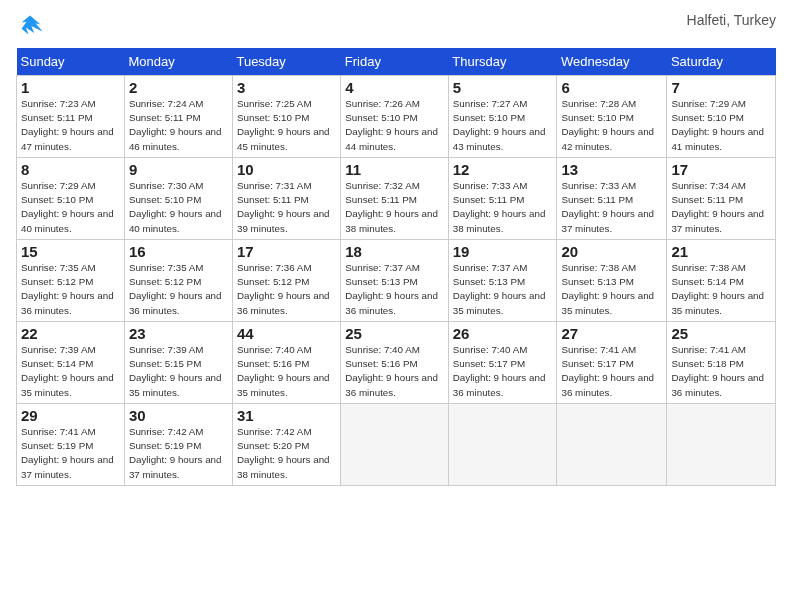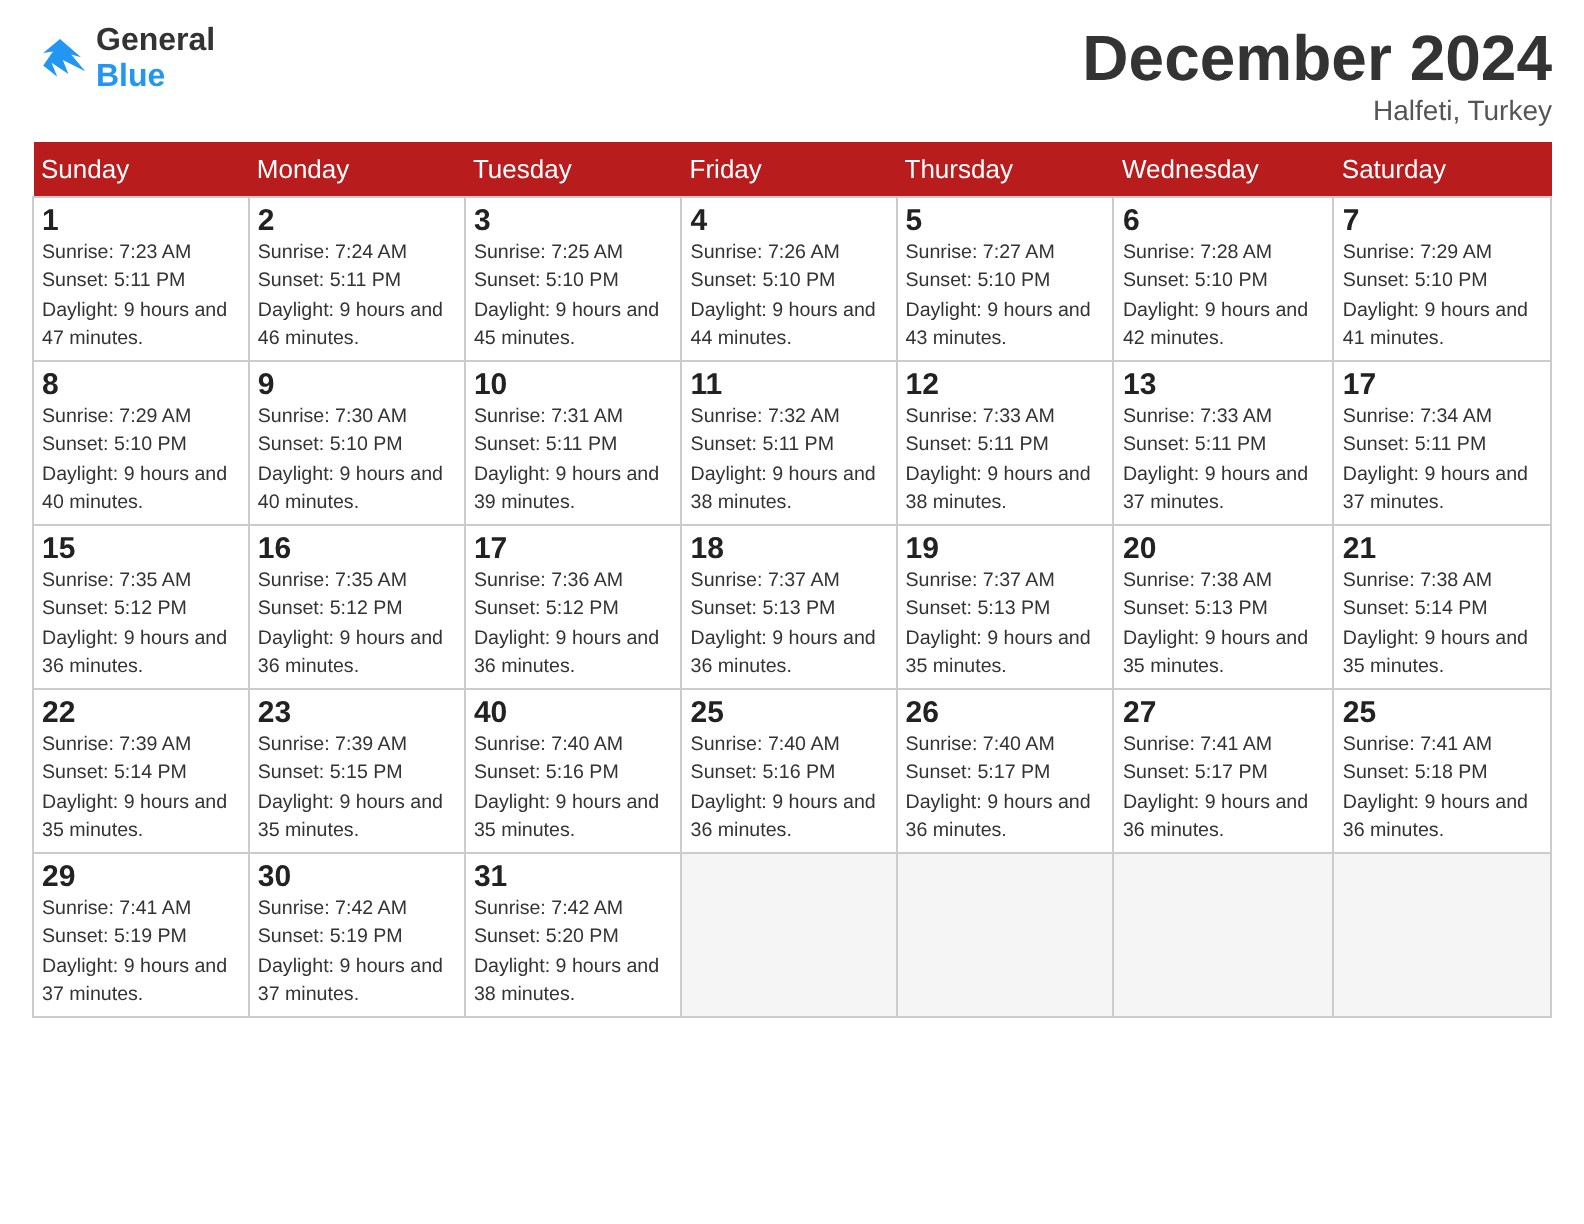--- a/index.html
+++ b/index.html
@@ -41,21 +41,21 @@
     .location {
       font-size: 14px;
       color: #555;
     }
     table {
       width: 100%;
       border-collapse: collapse;
       font-size: 10.5px;
     }
     th {
-      background-color: #b91c1c;
+      background-color: #1d4ed8;
       color: #fff;
       padding: 6px 4px;
       text-align: left;
       font-size: 13px;
       font-weight: normal;
     }
     td {
       border: 1px solid #ccc;
       vertical-align: top;
       padding: 3px 4px;
@@ -85,27 +85,22 @@
   </style>
 </head>
 <body>
 
 <div class="container">
   <div class="header">
     <div class="logo">
       <svg class="logo-bird" viewBox="0 0 40 40">
         <polygon points="20,5 35,18 28,16 38,28 22,20 26,30 14,22 18,32 8,24 15,14 8,15" fill="#2196F3"></polygon>
       </svg>
-      <div>
-        <div style="font-size:16px;font-weight:bold;color:#333;line-height:1.1">General</div>
-        <div style="font-size:16px;font-weight:bold;color:#2196F3;line-height:1.1">Blue</div>
-      </div>
     </div>
     <div class="title-area">
-      <div class="month-title">December 2024</div>
       <div class="location">Halfeti, Turkey</div>
     </div>
   </div>
 
   <table>
     <thead>
       <tr>
       <th>Sunday</th>
           <th>Monday</th>
           <th>Tuesday</th>
@@ -209,21 +204,21 @@
         <tr>
           <td>
         <span class="day-num">22</span>
         <span class="day-info">Sunrise: 7:39 AM<br>Sunset: 5:14 PM<br>Daylight: 9 hours and 35 minutes.</span>
       </td>
           <td>
         <span class="day-num">23</span>
         <span class="day-info">Sunrise: 7:39 AM<br>Sunset: 5:15 PM<br>Daylight: 9 hours and 35 minutes.</span>
       </td>
           <td>
-        <span class="day-num">40</span>
+        <span class="day-num">44</span>
         <span class="day-info">Sunrise: 7:40 AM<br>Sunset: 5:16 PM<br>Daylight: 9 hours and 35 minutes.</span>
       </td>
           <td>
         <span class="day-num">25</span>
         <span class="day-info">Sunrise: 7:40 AM<br>Sunset: 5:16 PM<br>Daylight: 9 hours and 36 minutes.</span>
       </td>
           <td>
         <span class="day-num">26</span>
         <span class="day-info">Sunrise: 7:40 AM<br>Sunset: 5:17 PM<br>Daylight: 9 hours and 36 minutes.</span>
       </td>

